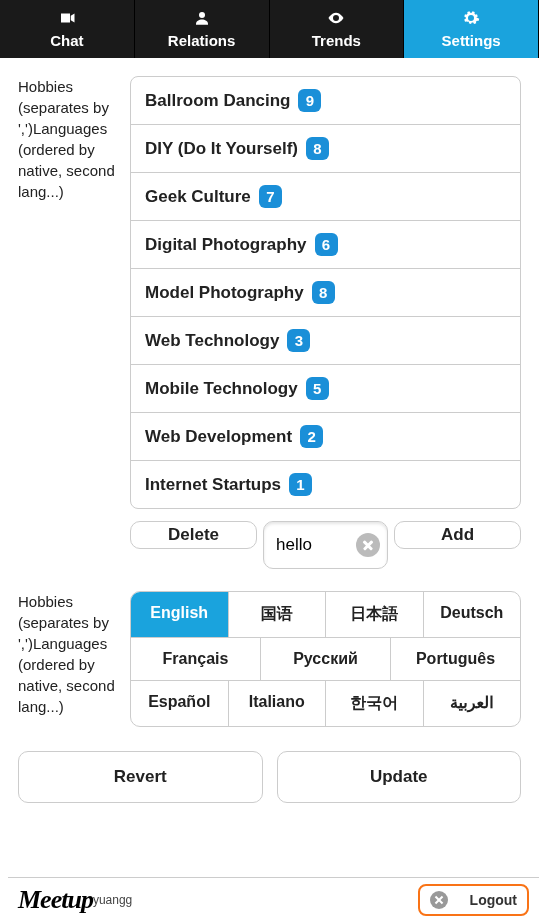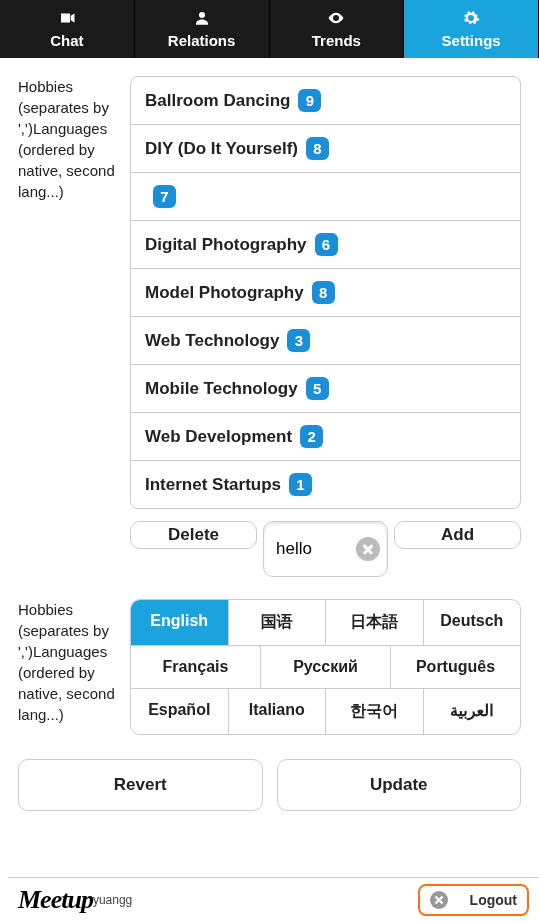--- a/index.html
+++ b/index.html
@@ -12,21 +12,21 @@
 .row{display:flex;margin-bottom:22px}
 .label{width:112px;font-size:15px;color:#222;line-height:1.4;padding-right:6px}
 .right{flex:1}
 .chip-list{border:1px solid #ccc;border-radius:8px;overflow:hidden}
 .chip{padding:12px 14px;font-weight:700;font-size:17px;color:#222;border-bottom:1px solid #ccc;display:flex;align-items:center}
 .chip:last-child{border-bottom:none}
 .badge{display:inline-flex;align-items:center;justify-content:center;min-width:23px;height:23px;background:#1a8fd8;color:#fff;border-radius:6px;font-size:15px;font-weight:700;margin-left:8px;padding:0 4px}
 .controls{display:flex;gap:6px;margin-top:12px}
 .btn{flex:1;height:28px;border:1px solid #ccc;border-radius:10px;background:#fff;font-weight:700;font-size:17px;color:#222;cursor:pointer;display:flex;align-items:center;justify-content:center}
 .input-wrap{flex:1;position:relative}
-.input-wrap input{width:100%;height:56px;border:1px solid #ccc;border-radius:10px;padding:0 48px 0 12px;font-size:17px;box-shadow:inset 0 2px 3px rgba(0,0,0,.1)}
+.input-wrap input{width:100%;height:48px;border:1px solid #ccc;border-radius:10px;padding:0 48px 0 12px;font-size:17px;box-shadow:inset 0 2px 3px rgba(0,0,0,.1)}
 .clear-x{position:absolute;right:8px;top:50%;transform:translateY(-50%);width:24px;height:24px;border-radius:50%;background:#bbb;display:flex;align-items:center;justify-content:center;cursor:pointer}
 .clear-x:before,.clear-x:after{content:"";position:absolute;width:12px;height:2.5px;background:#fff;border-radius:1px}
 .clear-x:before{transform:rotate(45deg)}.clear-x:after{transform:rotate(-45deg)}
 .lang-grid{border:1px solid #ccc;border-radius:10px;overflow:hidden}
 .lang-row{display:flex}
 .lang-cell{flex:1;text-align:center;padding:12px 4px;font-weight:700;font-size:16px;color:#222;border-right:1px solid #ccc;border-bottom:1px solid #ccc;cursor:pointer;white-space:nowrap}
 .lang-cell.sel{background:#1aa3dd;color:#fff}
 .lang-row:last-child .lang-cell{border-bottom:none}
 .lang-cell:last-child{border-right:none}
 .actions{display:flex;gap:14px;margin:24px 18px 0 18px}
@@ -77,20 +77,21 @@
       <div class="chip-list" id="chips">
           <div class="chip">
             <span>Ballroom Dancing</span>
             <span class="badge">9</span>
           </div>
           <div class="chip">
             <span>DIY (Do It Yourself)</span>
             <span class="badge">8</span>
           </div>
           <div class="chip">
+            <span>Geek Culture</span>
             <span class="badge">7</span>
           </div>
           <div class="chip">
             <span>Digital Photography</span>
             <span class="badge">6</span>
           </div>
           <div class="chip">
             <span>Model Photography</span>
             <span class="badge">8</span>
           </div>

